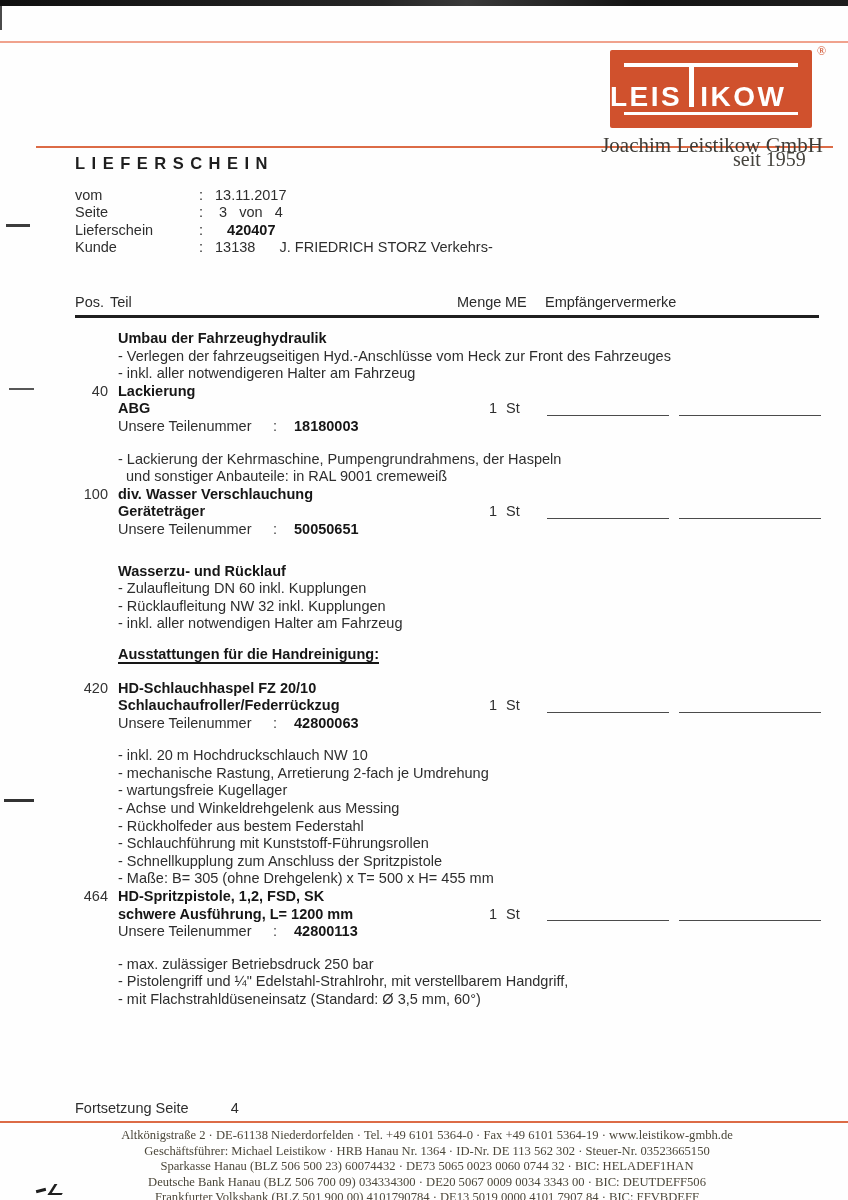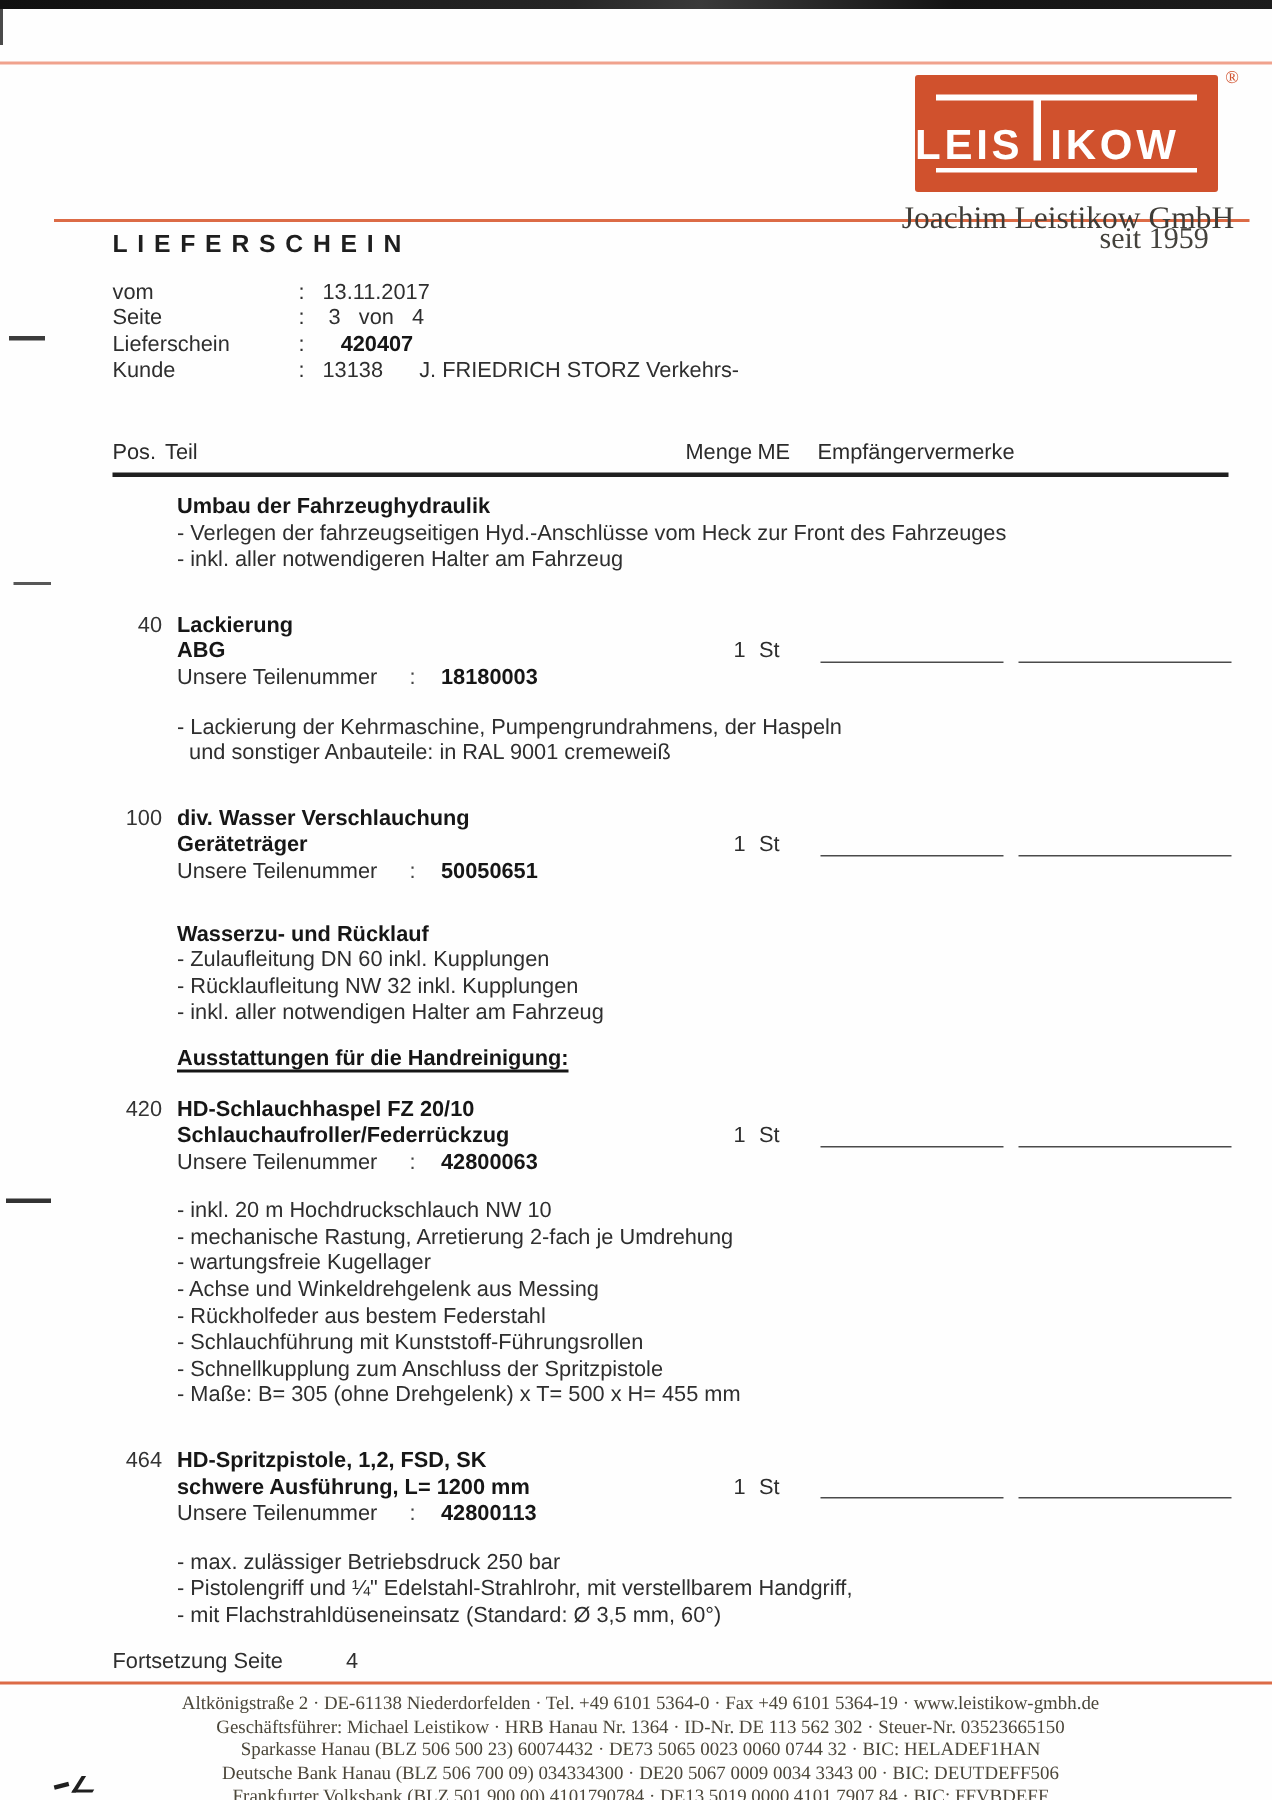--- a/index.html
+++ b/index.html
@@ -47,21 +47,21 @@
   #thrule{position:absolute;top:315px;left:75px;width:744px;height:2.5px;background:#1f1f1f;}
   
   #blocks{position:absolute;top:327px;left:75px;width:748px;font-size:14.5px;line-height:17.6px;color:#2e2e2e;}
   #blocks>div:first-child{margin-top:3px;}
   .blk-heading{margin-top:13px;padding-left:43px;}
   .hd{font-weight:bold;color:#161616;text-decoration:underline;text-decoration-thickness:1.5px;text-underline-offset:3px;}
   .blk-text{margin-top:24px;padding-left:43px;}
   .blk-bullets{margin-top:15px;padding-left:43px;}
   .btitle{font-weight:bold;color:#161616;}
   .bline{white-space:pre;}
-  .blk-item{position:relative;padding-left:43px;margin-top:26px;}
+  .blk-item{position:relative;padding-left:43px;}
   .blk-heading+.blk-item{margin-top:16px;}
   .pos{position:absolute;left:0;top:0;width:33px;text-align:right;color:#333;}
   .iname{font-weight:bold;color:#161616;}
   .irow2{position:relative;}
   .qty{position:absolute;left:371px;top:0;}
   .unit{position:absolute;left:388px;top:0;}
   .uline{position:absolute;bottom:2px;border-bottom:1.6px solid #4b4b4b;}
   .u1{left:429px;width:122px;}
   .u2{left:561px;width:142px;}
   .plabel{display:inline-block;width:155px;}

